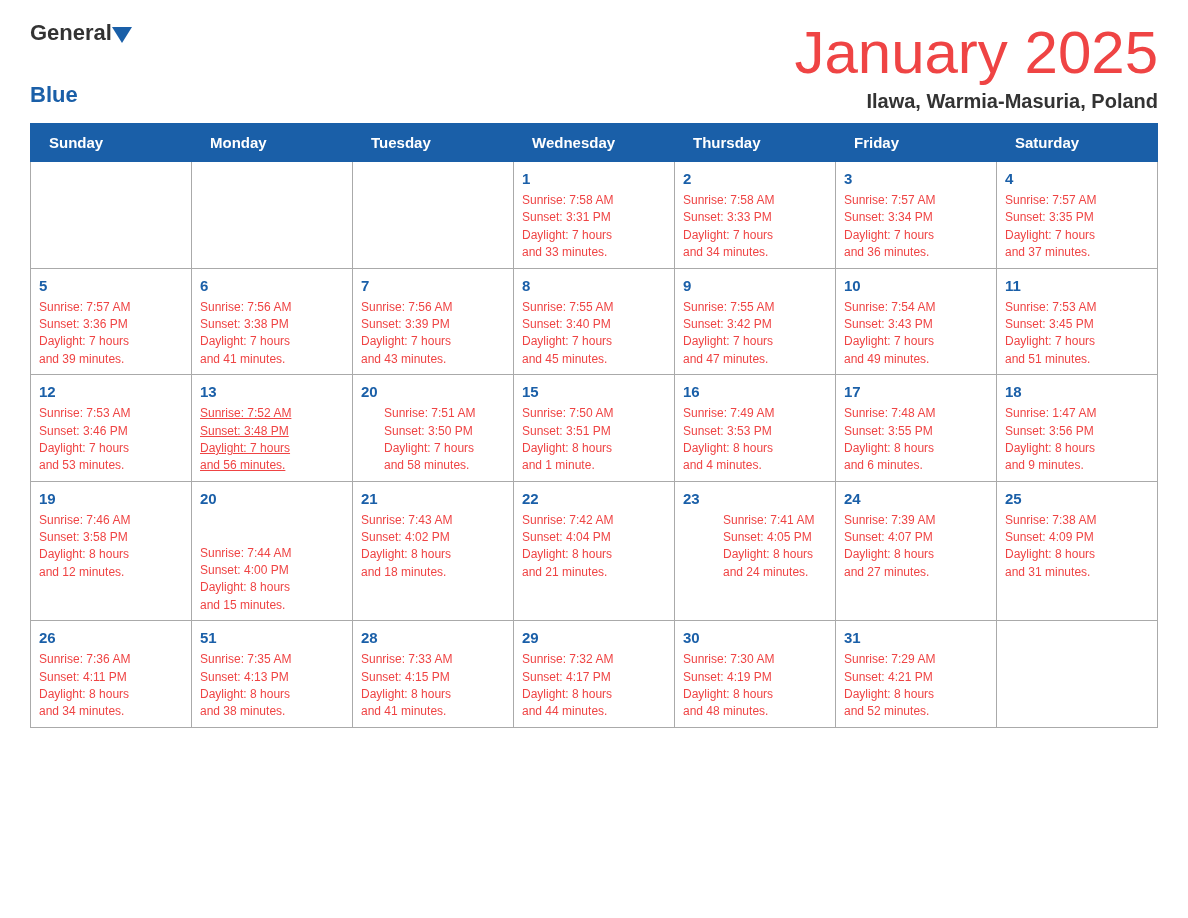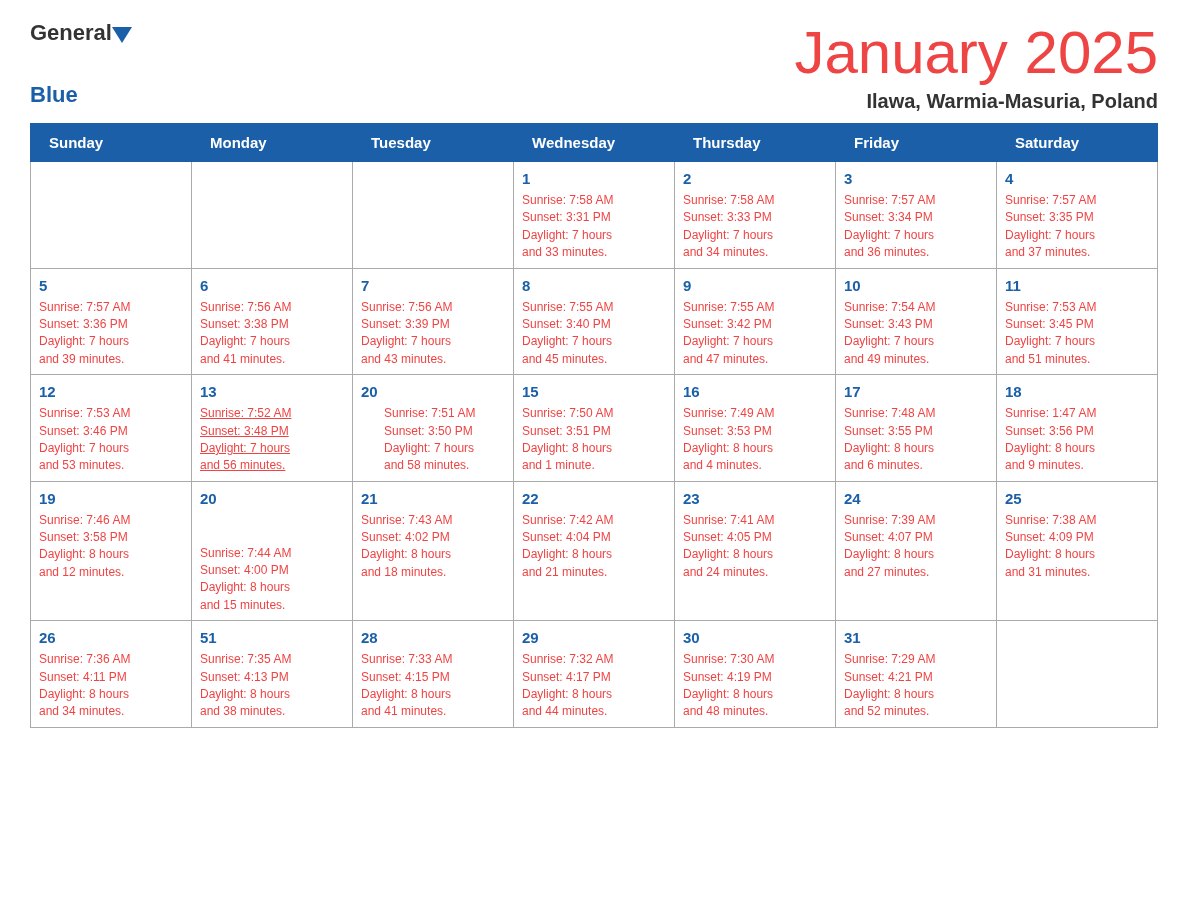--- a/index.html
+++ b/index.html
@@ -295,21 +295,21 @@
         </td>
         <td>
           <span class="day-number">22</span>
           <div class="day-info" style="white-space: pre-line;">Sunrise: 7:42 AM
 Sunset: 4:04 PM
 Daylight: 8 hours
 and 21 minutes.</div>
         </td>
         <td>
           <span class="day-number">23</span>
-          <div class="day-info" style="white-space: pre-line;">Sunrise: 7:41 AM
+          <div class="day-info" style="white-space: pre-line; margin-left: 40px;">Sunrise: 7:41 AM
 Sunset: 4:05 PM
 Daylight: 8 hours
 and 24 minutes.</div>
         </td>
         <td>
           <span class="day-number">24</span>
           <div class="day-info" style="white-space: pre-line;">Sunrise: 7:39 AM
 Sunset: 4:07 PM
 Daylight: 8 hours
 and 27 minutes.</div>

